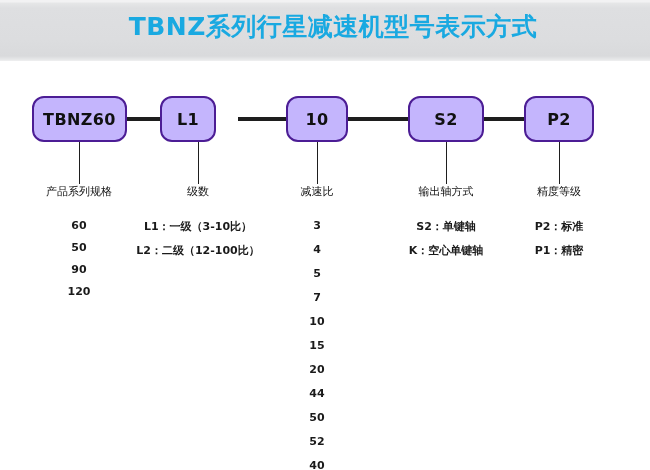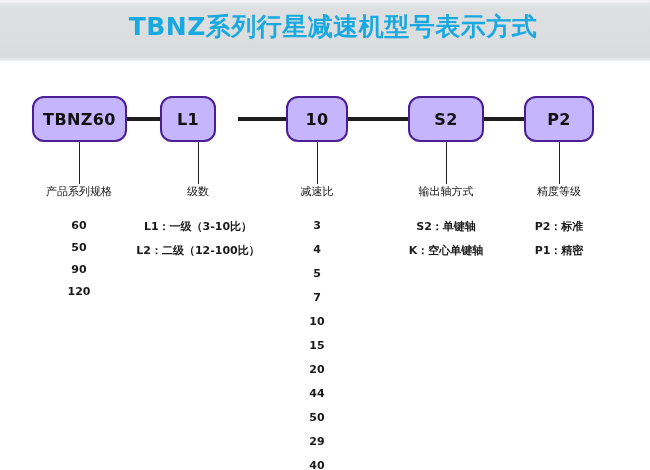--- a/index.html
+++ b/index.html
@@ -161,21 +161,21 @@
     <div class="col-header">减速比</div>
     <div class="col-item ratio">3</div>
     <div class="col-item ratio">4</div>
     <div class="col-item ratio">5</div>
     <div class="col-item ratio">7</div>
     <div class="col-item ratio">10</div>
     <div class="col-item ratio">15</div>
     <div class="col-item ratio">20</div>
     <div class="col-item ratio">44</div>
     <div class="col-item ratio">50</div>
-    <div class="col-item ratio">29</div>
+    <div class="col-item ratio">52</div>
     <div class="col-item ratio">40</div>
 
   </div>
 
   <div class="col" style="left:386px; width:120px;">
     <div class="col-header">输出轴方式</div>
     <div class="col-item">S2：单键轴</div>
     <div class="col-item">K：空心单键轴</div>
   </div>
 

